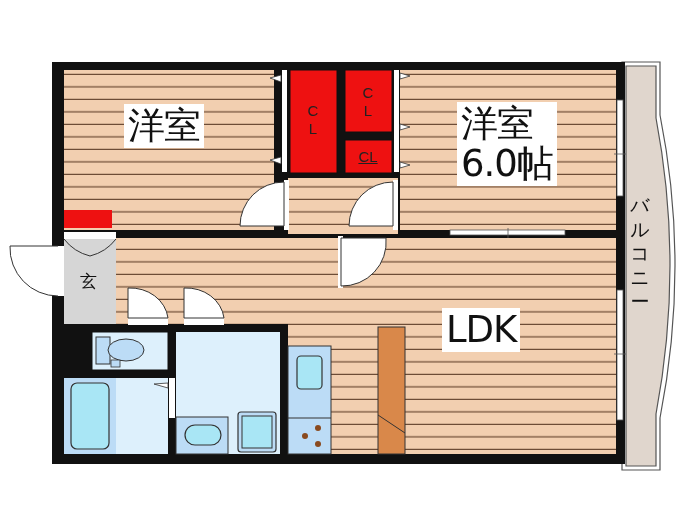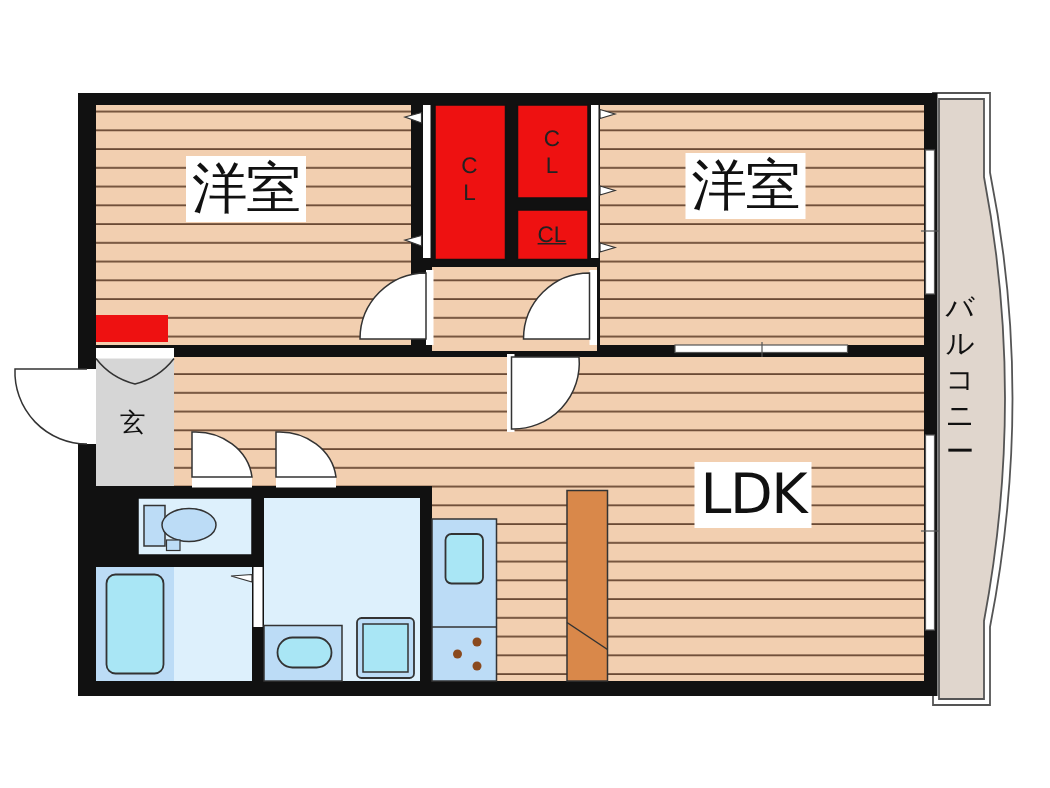--- a/index.html
+++ b/index.html
@@ -121,22 +121,23 @@
   <line x1="614" y1="154" x2="626" y2="154" stroke="#555" stroke-width="0.8"></line>
   <rect x="617" y="290" width="6" height="130" fill="#fff" stroke="#555" stroke-width="0.8"></rect>
   <line x1="614" y1="354" x2="626" y2="354" stroke="#555" stroke-width="0.8"></line>
 </svg>
 
 <div class="lbl room-big" style="left:124px;top:104px;padding:2px 4px;">
   <span>洋室</span>
 </div>
 <div class="lbl room-big" style="left:457px;top:102px;padding:2px 4px;">
   <span>洋室</span>
+  <span>6.0帖</span>
 </div>
-<div class="lbl room-big" style="left:463px;top:308px;padding:2px 4px;">
+<div class="lbl room-big" style="left:442px;top:308px;padding:2px 4px;">
   <span>LDK</span>
 </div>
 
 <div class="cl" style="left:303px;top:102px;width:20px;">
   <span style="display:block">C</span>
   <span style="display:block">L</span>
 </div>
 <div class="cl" style="left:358px;top:84px;width:20px;">
   <span style="display:block">C</span>
   <span style="display:block">L</span>

